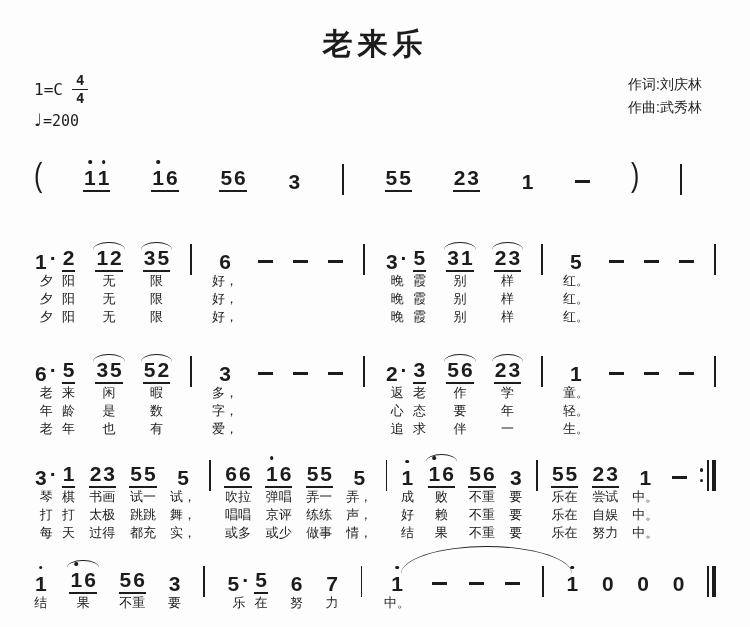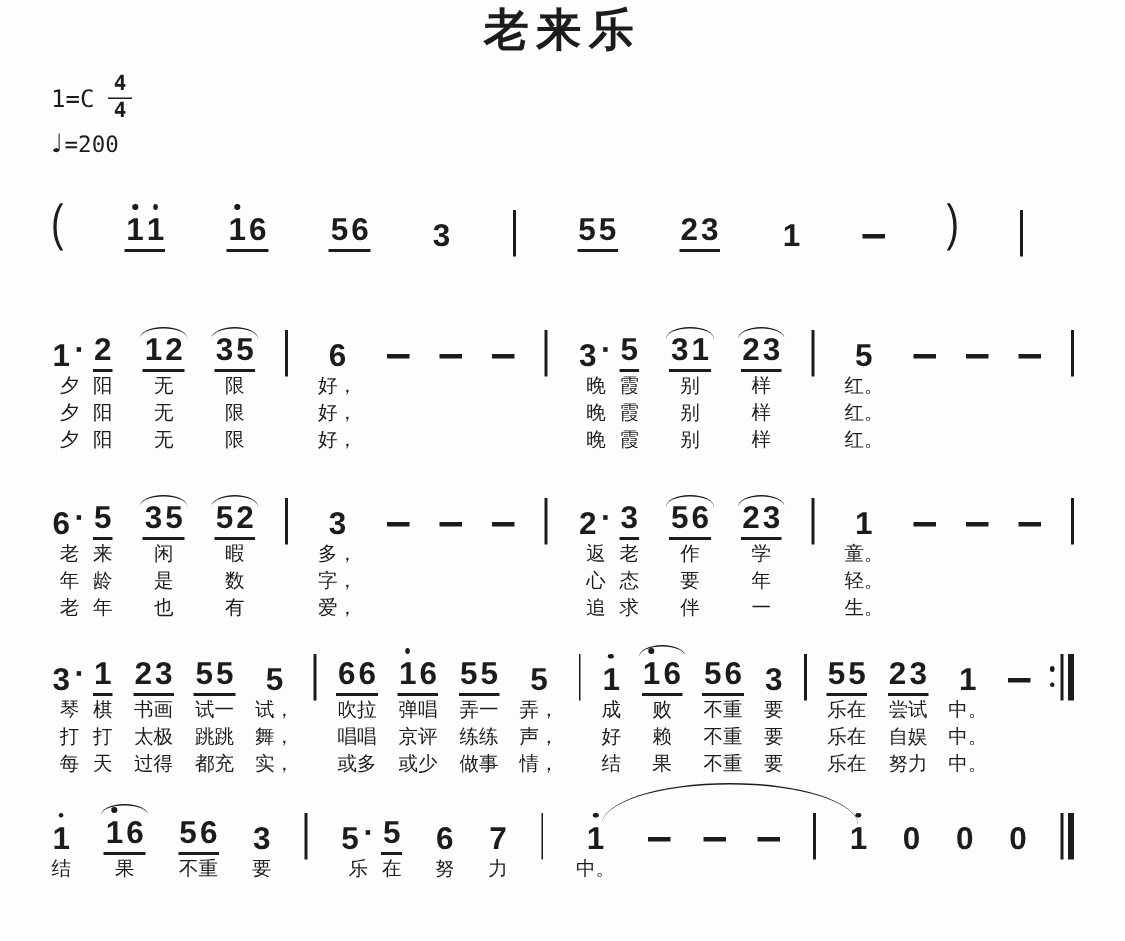--- a/index.html
+++ b/index.html
@@ -4,21 +4,21 @@
 <style>
   html,body{margin:0;padding:0;}
   body{
     width:750px;height:627px;
     background:#fdfdfd;color:#1c1c1c;
     font-family:"Liberation Sans",sans-serif;
     overflow:hidden;
   }
   .sheet{position:relative;width:750px;height:627px;overflow:hidden;}
   .title{
-    text-align:center;
+    text-align:center;padding-top:24px;
     font-family:"Liberation Serif",serif;
     font-size:30px;font-weight:700;letter-spacing:5px;
   }
   .meta{display:flex;justify-content:space-between;align-items:flex-start;margin:8px 48px 0 34px;gap:36px;}
   .key-row{display:flex;align-items:center;gap:9px;font-size:16px;font-family:"DejaVu Sans Mono",monospace;}
   .frac{display:inline-flex;flex-direction:column;align-items:center;font-size:14px;line-height:1.1;font-weight:700;}
   .frac .num{border-bottom:1.3px solid #1c1c1c;padding:0 4px 1px 4px;}
   .frac .den{padding-top:1px;}
   .tempo{font-size:15px;margin-top:3px;font-family:"DejaVu Sans Mono",monospace;}
   .notechar{font-family:"DejaVu Sans",sans-serif;font-size:17px;margin-right:1px;}
@@ -67,20 +67,24 @@
         <span>1=C</span>
         <span class="frac">
           <span class="num">4</span>
           <span class="den">4</span>
         </span>
       </div>
       <div class="tempo">
         <span class="notechar">♩</span><span>=200</span>
       </div>
     </div>
+    <div class="credits">
+      <div>作词:刘庆林</div>
+      <div>作曲:武秀林</div>
+    </div>
   </div>
   <div class="music">
       <div class="line intro">
         <div class="tok">
           <div class="np">
             <div class="paren">(</div>
           </div>
         </div>
         <div class="tok">
           <div class="np">

